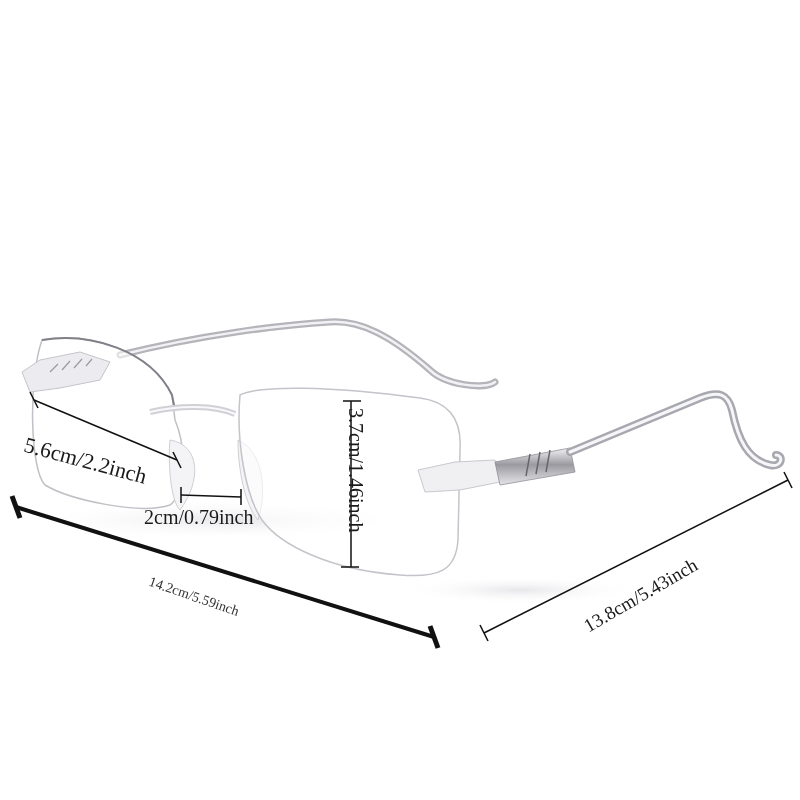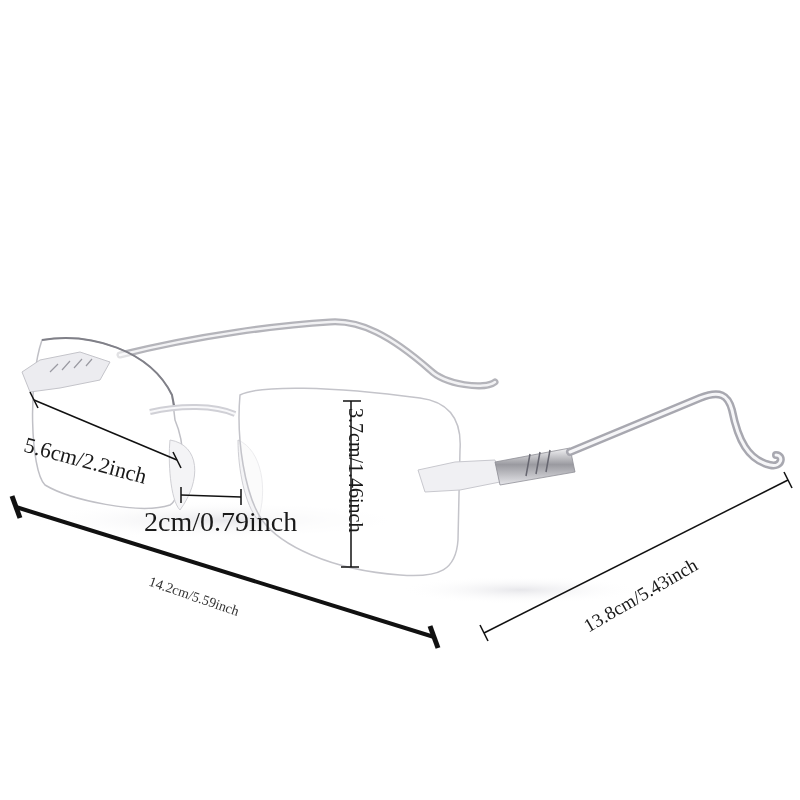--- a/index.html
+++ b/index.html
@@ -1,20 +1,20 @@
 <!DOCTYPE html>
 <html><head>
   <meta charset="utf-8">
   <style>
     html, body { margin: 0; padding: 0; background: #ffffff; }
     body { width: 800px; height: 800px; overflow: hidden; position: relative; font-family: "Liberation Serif", "DejaVu Serif", serif; }
     #stage { position: absolute; left: 0; top: 0; width: 800px; height: 800px; }
     .dim-label { position: absolute; color: #1a1a1a; white-space: nowrap; transform-origin: 0 0; }
     .lbl-lens-width { left: 28px; top: 432px; font-size: 22px; transform: rotate(15deg); }
-    .lbl-bridge { left: 144px; top: 506px; font-size: 28px; }
+    .lbl-bridge { left: 144px; top: 506px; font-size: 20px; }
     .lbl-lens-height { left: 318px; top: 408px; font-size: 20px; transform: rotate(90deg) translateY(-100%); transform-origin: 0 0; left: 344px; }
     .lbl-total-width { left: 152px; top: 574px; font-size: 14px; transform: rotate(19deg); color: #333; }
     .lbl-temple { left: 580px; top: 618px; font-size: 19px; transform: rotate(-30deg); }
   </style>
 </head>
 <body>
 
 <div id="stage">
   <svg width="800" height="800" viewBox="0 0 800 800">
     <defs>

